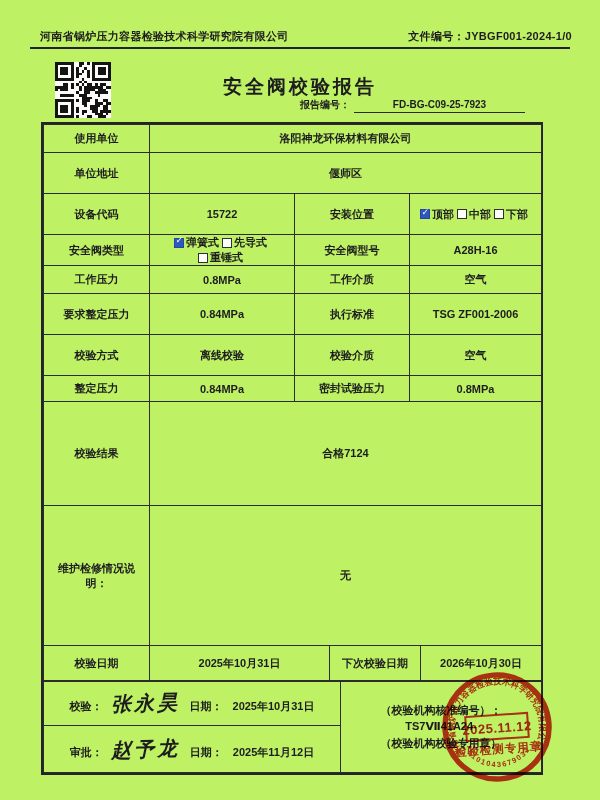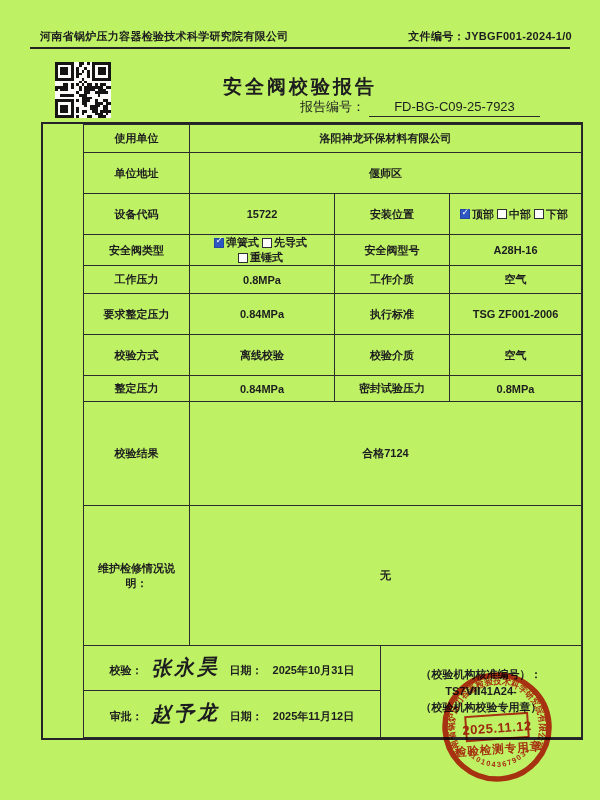--- a/index.html
+++ b/index.html
@@ -9,25 +9,25 @@
   .header-row{position:absolute;left:40px;right:28px;top:29px;display:flex;justify-content:space-between;
               font-size:11px;font-weight:bold;letter-spacing:.3px;}
   .header-rule{position:absolute;left:30px;top:47px;width:540px;height:2px;background:#232326;}
   
   .qr{position:absolute;left:55px;top:62px;width:56px;height:56px;display:grid;
       grid-template-columns:repeat(21,1fr);grid-template-rows:repeat(21,1fr);background:#fcfbf8;}
   .qb{background:#141414;}
   
   .title{position:absolute;left:0;top:62px;width:600px;text-align:center;font-size:19px;
          font-weight:bold;letter-spacing:3px;margin-top:12px;}
-  .report-no{position:absolute;left:300px;top:98px;font-size:13px;font-weight:normal;}
+  .report-no{position:absolute;left:300px;top:98px;font-size:10px;font-weight:bold;}
   .rvalue{display:inline-block;min-width:155px;text-align:center;border-bottom:1.5px solid #2b2b2e;
           padding:0 8px 2px 8px;margin-left:4px;}
   
-  .table-wrap{position:absolute;left:41px;top:122px;width:498px;border:2px solid #242428;padding-left:40px;}
+  .table-wrap{position:absolute;left:41px;top:122px;width:498px;border:2px solid #242428;}
   table.t{border-collapse:collapse;table-layout:fixed;width:498px;}
   table.t + table.t{margin-top:-1.5px;}
   table.t td{border:1.5px solid #2c2c2f;padding:0 4px;text-align:center;vertical-align:middle;
              font-size:11px;font-weight:bold;color:#1d1d1f;overflow:hidden;}
   tr.h28{height:28px;} tr.h27{height:41px;} tr.h26{height:26px;}
   tr.hresult{height:104px;} tr.hmaint{height:140px;}
   tr.hdate{height:36px;} tr.hsig1{height:45px;} tr.hsig2{height:47px;}
   td.topleft{vertical-align:top;text-align:left;padding:6px 8px;}
   td.maintlab{text-align:left;padding-left:5px;}
   .pnum{}
@@ -574,20 +574,36 @@
         <td>校验结果</td>
         <td colspan="3" class="topleft">合格7124</td>
       </tr>
       <tr class="hmaint">
         <td class="maintlab">维护检修情况说明：</td>
         <td colspan="3" class="topleft">无</td>
       </tr>
     </tbody>
       </table>
 
+    <table class="t">
+      <colgroup>
+          <col style="width:106px">
+          <col style="width:180px">
+          <col style="width:91px">
+          <col style="width:121px">
+        </colgroup>
+      <tbody>
+          <tr class="hdate">
+        <td>校验日期</td>
+        <td>2025年10月31日</td>
+        <td>下次校验日期</td>
+        <td>2026年10月30日</td>
+      </tr>
+    </tbody>
+      </table>
 
     <table class="t">
       <colgroup>
           <col style="width:297px">
           <col style="width:201px">
         </colgroup>
       <tbody>
           <tr class="hsig1">
         <td class="sigcell">
           <span>校验：</span><span class="sig">张永昊</span><span class="dlabel">日期：</span><span>2025年10月31日</span>

